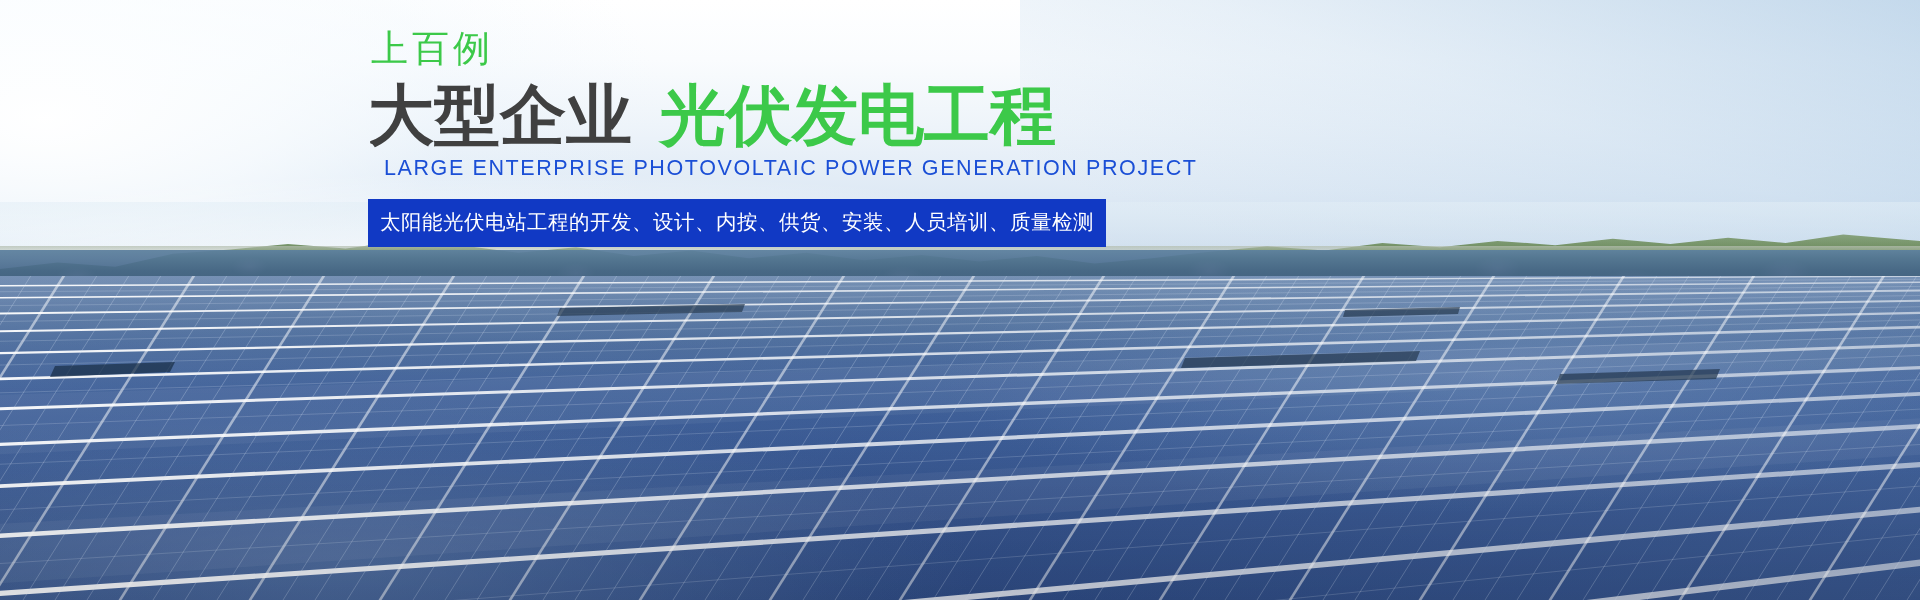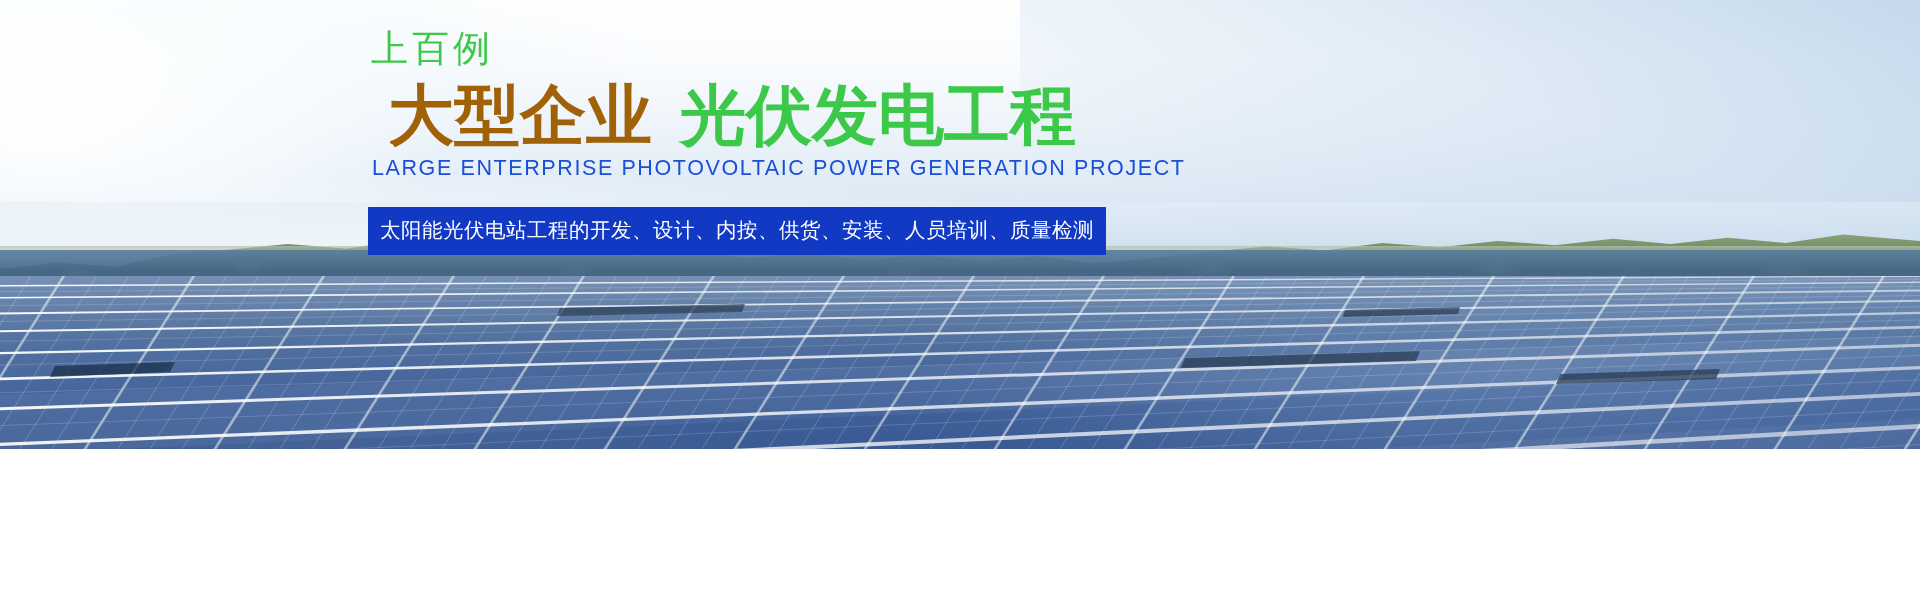--- a/index.html
+++ b/index.html
@@ -4,21 +4,21 @@
 <style>
   * { margin:0; padding:0; box-sizing:border-box; }
   html, body {
     width:1920px; height:600px;
     font-family:"Liberation Sans", sans-serif;
     overflow:hidden; background:#fff;
   }
 
   #banner {
     position:relative;
-    width:1920px; height:449px;
+    width:1920px; height:600px;
     overflow:hidden;
   }
 
   
   .sky {
     position:absolute; left:0; top:0; width:1920px; height:330px;
     background:
       linear-gradient(to bottom,
         #ffffff 0%,
         #fafcfe 18%,
@@ -134,32 +134,32 @@
     color:#3cc949; letter-spacing:4px; font-weight:400;
     margin-left:3px;
   }
 
   .headline {
     margin-top:14px;
     font-size:66px; line-height:1.04;
     font-weight:700; letter-spacing:0px;
     white-space:nowrap;
   }
-  .h-blue { color:#a16207;margin-left:20px; }
+  .h-blue { color:#404040; }
   .h-green { color:#3cc949;margin-left:28px; }
 
   .subtitle {
-    margin-top:8px; margin-left:4px;
+    margin-top:8px; margin-left:16px;
     font-size:21.5px; line-height:1;
     color:#1b4fd6; letter-spacing:1.6px; font-weight:400;
     white-space:nowrap;
   }
 
   .desc-box {
-    margin-top:28px;
+    margin-top:20px;
     background:#1139c4;
     display:inline-block;
     padding:8px 12px 9px 12px;
   }
   .desc-line {
     color:#ffffff; font-size:20.5px; line-height:1.5;
     letter-spacing:.5px; white-space:nowrap;
   }
 
   [data-bind]:empty::before { content:""; }

